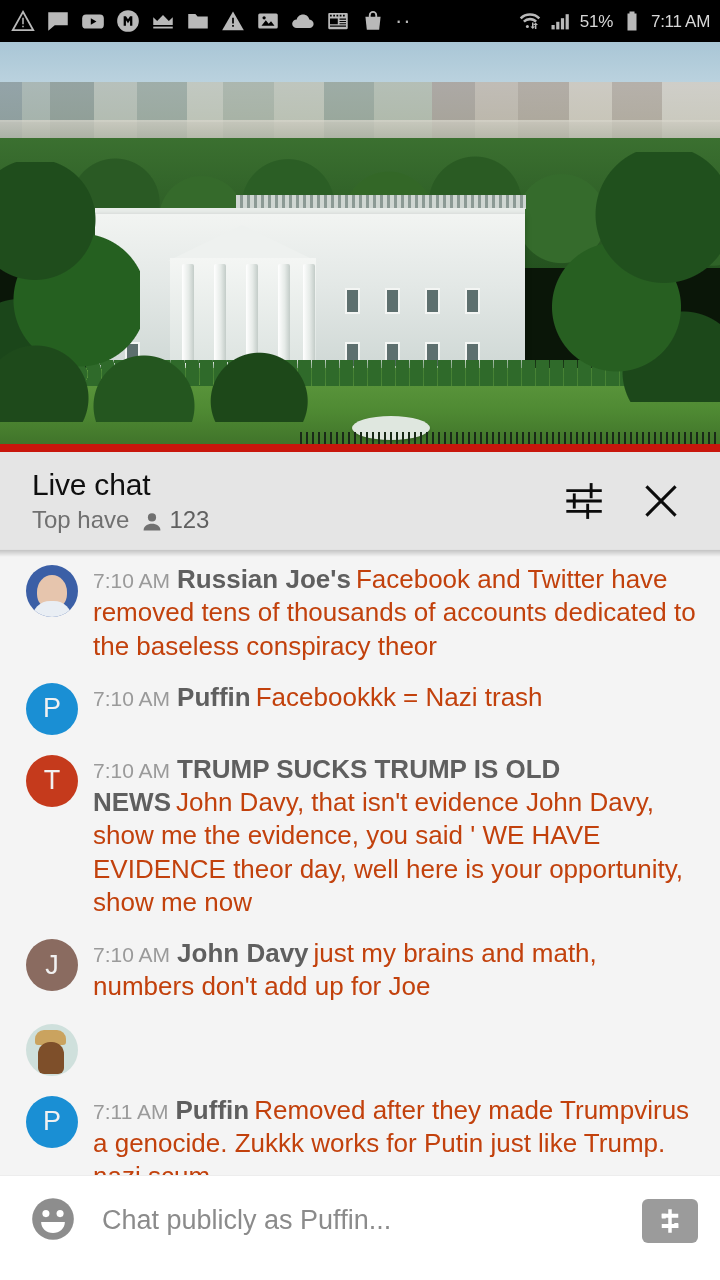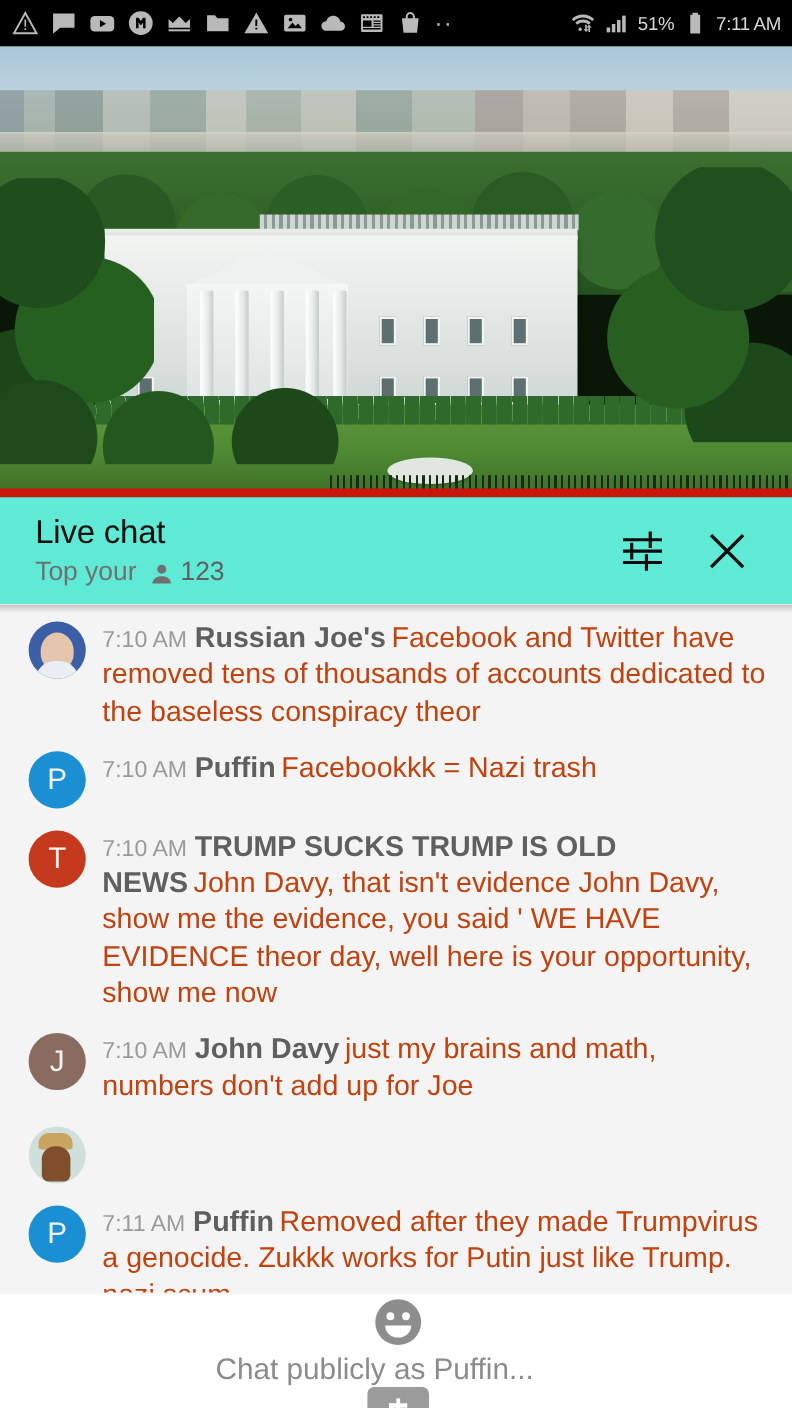--- a/index.html
+++ b/index.html
@@ -127,21 +127,21 @@
   .vid-fence{
     position:absolute; left:300px; top:390px; width:420px; height:18px;
     background:repeating-linear-gradient(90deg,#1a2a18 0 2px, transparent 2px 6px);
   }
   #video-progress{
     position:absolute; left:0; bottom:0; width:720px; height:8px; background:#c8160c;
   }
 
   
   #chat-header{
-    height:98px; width:720px; background:#5eead4;
+    height:98px; width:720px; background:#e5e5e5;
     display:flex; align-items:center; padding:0 28px 0 32px;
     border-bottom:1px solid #e2e2e2;
   }
   #chat-header-texts{ flex:1 1 auto; }
   #chat-title{ font-size:30px; color:#0f0f0f; letter-spacing:-.2px; line-height:1.18; }
   #chat-sub-row{ display:flex; align-items:center; gap:11px; margin-top:3px; }
   #chat-mode{ font-size:24px; color:#707070; }
   #viewer-group{ display:flex; align-items:flex-end; gap:5px; }
   #viewer-count{ font-size:24px; color:#606060; }
   .hdr-btn{ display:flex; align-items:center; justify-content:center; background:none; border:none; cursor:pointer; }
@@ -189,21 +189,20 @@
   .av-photo-bear::after{
     content:""; position:absolute; left:12px; top:18px; width:26px; height:32px;
     border-radius:12px 12px 6px 6px; background:#7e4f2a;
   }
 
   
   #chat-composer{
     width:720px; height:90px; background:#fff;
     display:flex; align-items:center; padding:0 22px 0 26px;
     border-top:1px solid #ededed;
-    flex-direction:column;
   }
   #emoji-button{ width:54px; height:54px; flex:0 0 auto; background:none; border:none; cursor:pointer; }
   #chat-input{
     flex:1 1 auto; border:none; outline:none; background:transparent;
     font-family:"Liberation Sans", sans-serif; font-size:27px;
     color:#3a3a3a; margin-left:22px;
   }
   #chat-input::placeholder{ color:#8b8b8b; }
   #super-chat-button{
     flex:0 0 auto; width:56px; height:44px; border-radius:6px;
@@ -315,21 +314,21 @@
   <div class="vid-trees-r"></div>
   <div class="vid-foretrees"></div>
   <div class="vid-fence"></div>
   <div id="video-progress"></div>
 </div>
 
 <div id="chat-header">
   <div id="chat-header-texts">
     <div id="chat-title">Live chat</div>
     <div id="chat-sub-row">
-      <span id="chat-mode">Top your</span>
+      <span id="chat-mode">Top have</span>
       <span id="viewer-group">
         <svg width="24" height="24" viewBox="0 0 24 24" fill="#707070">
           <circle cx="12" cy="7.4" r="4.1"></circle>
           <path d="M3.6 20.4c0-4.2 3.8-6.6 8.4-6.6s8.4 2.4 8.4 6.6z"></path>
         </svg>
         <span id="viewer-count">123</span>
       </span>
     </div>
   </div>
 

